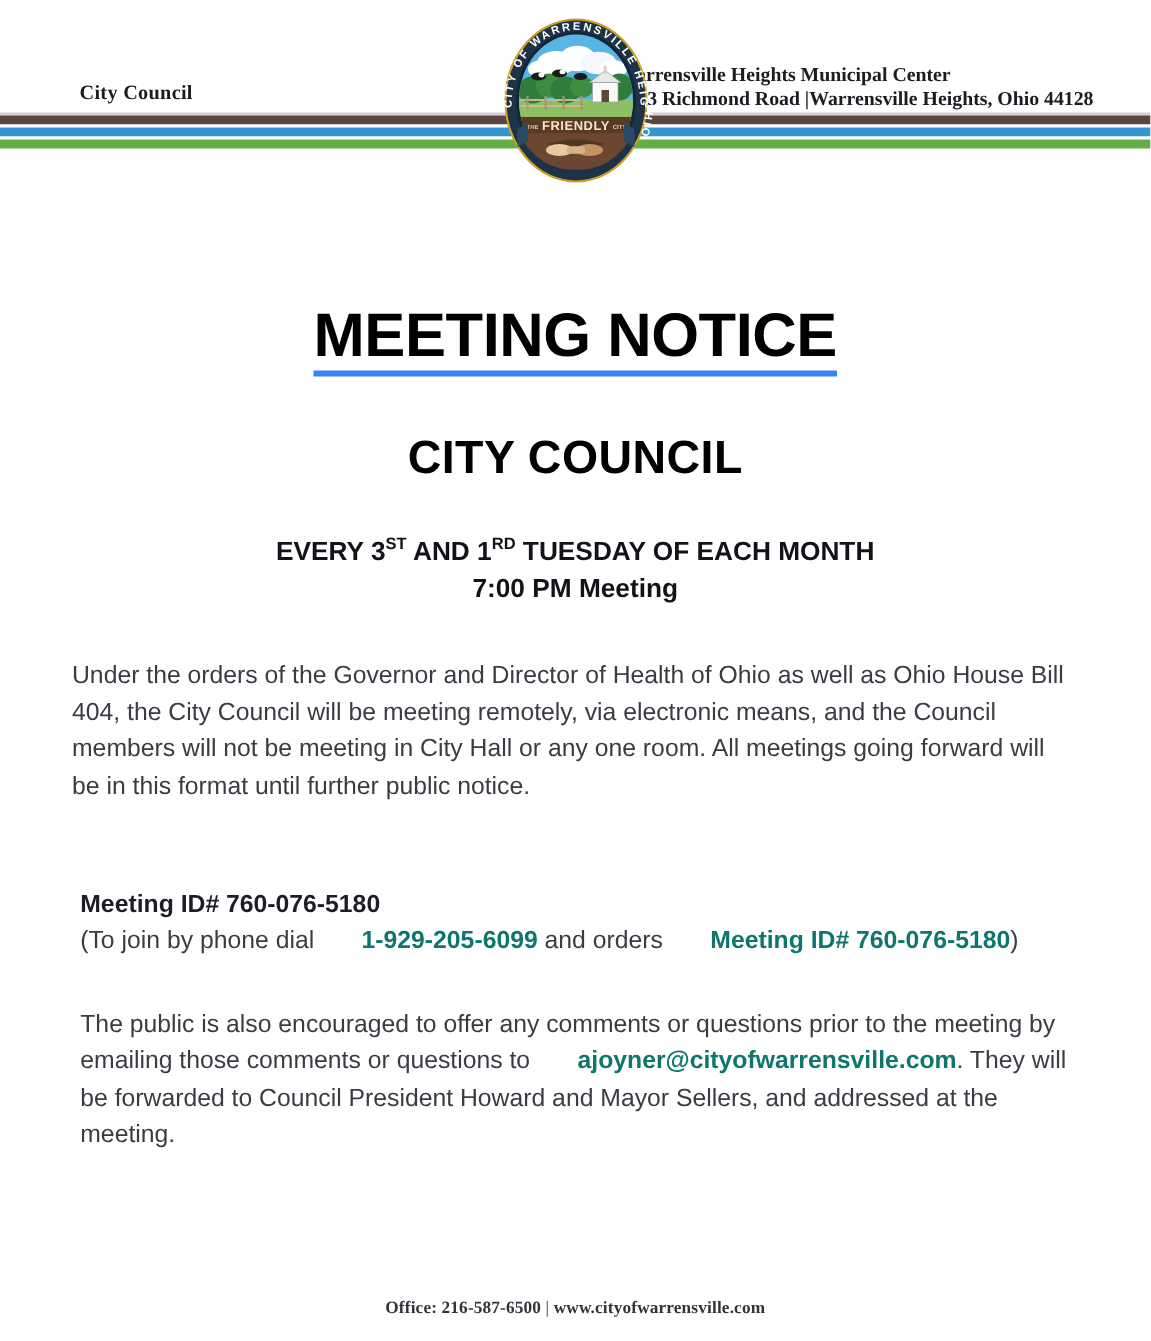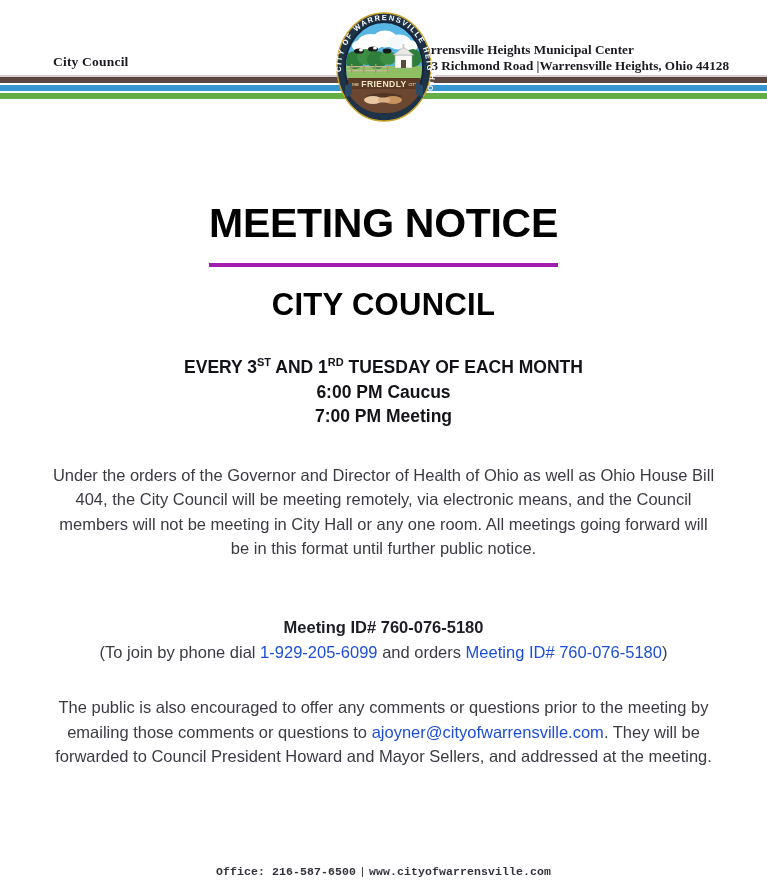--- a/index.html
+++ b/index.html
@@ -85,22 +85,22 @@
     margin: 0;
     padding-top: 104px;
     text-align: center;
     font-size: 41px;
     font-weight: bold;
     letter-spacing: -0.3px;
     color: #000000;
     line-height: 1;
   }
   h1.notice-title span.ul {
-    border-bottom: 4px solid #a21caf;
-    padding-bottom: 17px;
+    border-bottom: 4px solid #3b82f6;
+    padding-bottom: 1px;
   }
 
   h2.notice-sub {
     margin: 0;
     padding-top: 45px;
     text-align: center;
     font-size: 31px;
     font-weight: bold;
     letter-spacing: .3px;
     color: #000000;
@@ -118,44 +118,43 @@
   }
   .schedule sup {
     font-size: 11px;
     vertical-align: super;
     line-height: 0;
     margin-top: 40px;
   }
 
   .para {
     margin: 0 auto;
-    text-align: center;
     font-size: 16.5px;
     line-height: 24.5px;
     color: #3b3b44;
   }
-  .para b { font-weight: normal; color: #1d4ed8; }
+  .para b { font-weight: bold; color: #0f766e; margin-left: 27px; }
 
   .p1 { padding-top: 34px; max-width: 672px; }
   .p2 { padding-top: 30px; max-width: 660px; }
   .p3 { padding-top: 31px; max-width: 660px; }
 
   .line-bold {
     font-weight: bold;
     color: #1d1d26;
   }
 
   
   .footer {
     position: absolute;
     left: 0;
     right: 0;
     bottom: 16px;
     text-align: center;
-    font-family: Liberation Mono, monospace;
+    font-family: Liberation Serif, serif;
     font-weight: bold;
     font-size: 11.5px;
     color: #33333b;
     letter-spacing: .1px;
   }
   .footer .sep { font-weight: normal; padding: 0 3px; }
 </style>
 </head>
 <body>
 
@@ -256,21 +255,20 @@
   <h1 class="notice-title">
     <span class="ul">MEETING NOTICE</span>
   </h1>
 
   <h2 class="notice-sub">CITY COUNCIL</h2>
 
   <div class="schedule">
     <div>
       <span>EVERY 3</span><sup>ST</sup><span> AND 1</span><sup>RD</sup><span> TUESDAY OF EACH MONTH</span>
     </div>
-    <div>6:00 PM Caucus</div>
     <div>7:00 PM Meeting</div>
   </div>
 
   <p class="para p1">Under the orders of the Governor and Director of Health of Ohio as well as Ohio House Bill 404, the City Council will be meeting remotely, via electronic means, and the Council members will not be meeting in City Hall or any one room. All meetings going forward will be in this format until further public notice.</p>
 
   <p class="para p2">
     <br>
     <span class="line-bold">Meeting ID# 760-076-5180</span><br>
     <span>(To join by phone dial </span><b>1-929-205-6099</b><span> and orders </span><b>Meeting ID# 760-076-5180</b><span>)</span>
   </p>

